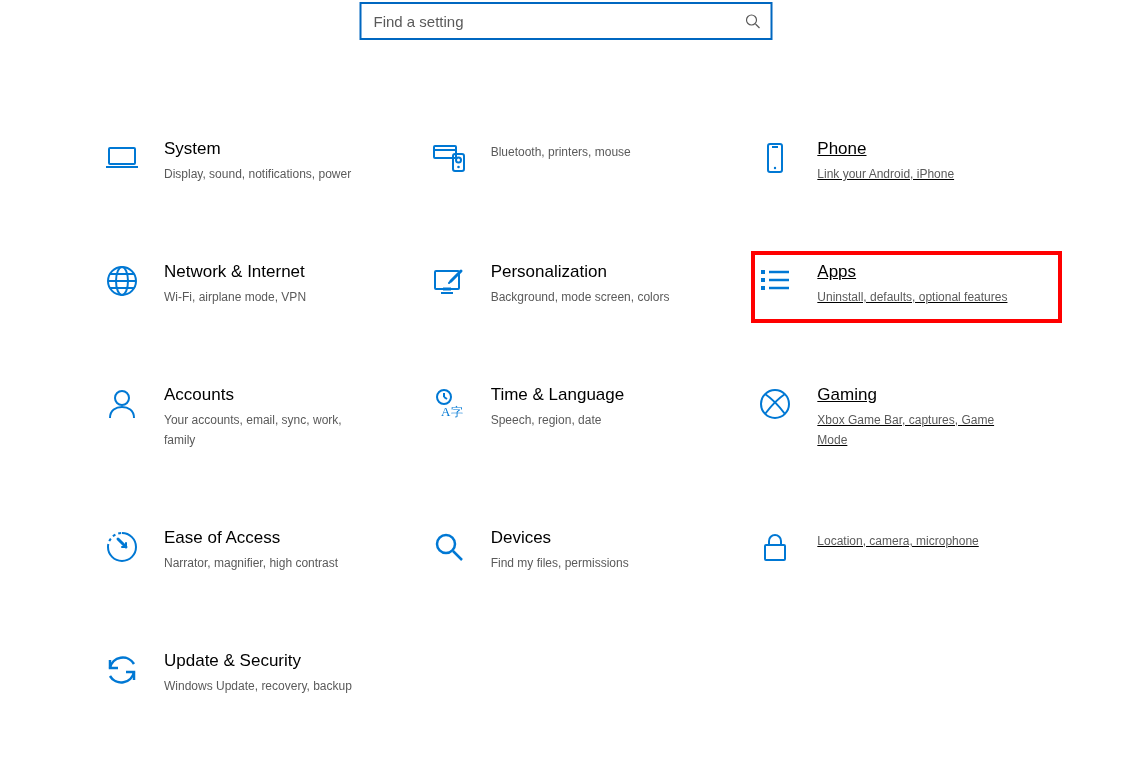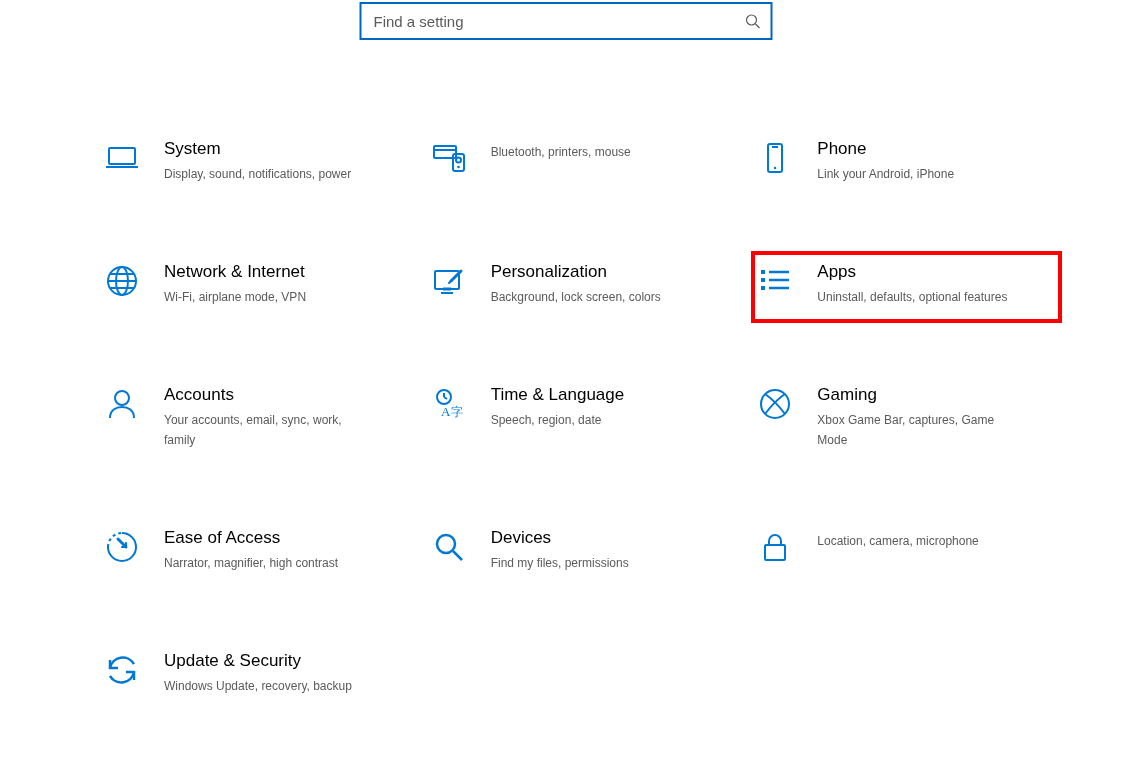--- a/index.html
+++ b/index.html
@@ -89,20 +89,21 @@
     line-height: 20px;
     margin-top: 4px;
   }
   .highlighted {
     outline: 4px solid #ff0000;
     outline-offset: -2px;
   }
   svg { display: block; }
   .tile.col3 {
     padding-right: 0;
+    text-decoration: underline;
   }
 </style>
 </head>
 <body>
 
 <div class="page">
 
   <div class="search-wrap">
     <input class="search-input" type="text" placeholder="Find a setting" style="">
     <span class="search-icon">
@@ -178,21 +179,21 @@
         <svg viewBox="0 0 36 36" fill="none" stroke="currentColor" stroke-width="2">
           <rect x="4" y="8" width="24" height="18" rx="1"></rect>
           <line x1="12" y1="26" x2="20" y2="26" stroke-width="3"></line>
           <line x1="10" y1="30" x2="22" y2="30"></line>
           <path d="M20 18 L30 8" stroke-width="3" stroke-linecap="round"></path>
           <path d="M18 20 L20 18" stroke-linecap="round"></path>
         </svg>
       </span>
       <div class="texts">
         <span class="title">Personalization</span>
-        <span class="desc">Background, lock screen, colors</span>
+        <span class="desc">Background, mode screen, colors</span>
       </div>
     </div>
 
     <div class="tile col3 highlighted">
       <span class="icon">
         <svg viewBox="0 0 36 36" fill="none" stroke="currentColor" stroke-width="2.5">
           <rect x="4" y="7" width="4" height="4" fill="currentColor" stroke="none"></rect>
           <rect x="4" y="15" width="4" height="4" fill="currentColor" stroke="none"></rect>
           <rect x="4" y="23" width="4" height="4" fill="currentColor" stroke="none"></rect>
           <line x1="12" y1="9" x2="32" y2="9"></line>

